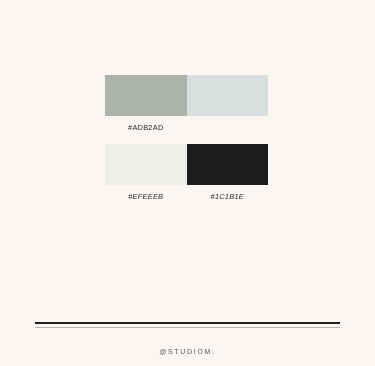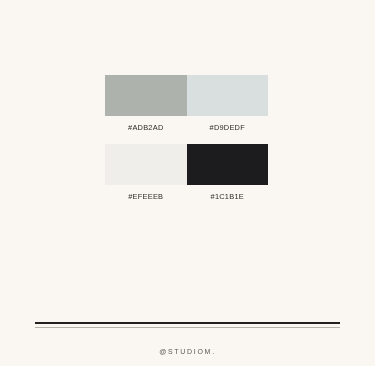--- a/index.html
+++ b/index.html
@@ -27,21 +27,21 @@
   .palette {
     position: absolute;
     left: 105px;
     top: 75px;
     width: 163px;
   }
 
   .palette-row {
     margin-bottom: 11px;
   }
-  .palette-row:last-child { margin-bottom: 16px; }
+  .palette-row:last-child { margin-bottom: 16px; font-style: italic; }
 
   .swatch-pair {
     display: flex;
     width: 163px;
     height: 41px;
   }
 
   .swatch {
     width: 50%;
     height: 100%;
@@ -107,21 +107,20 @@
 
   <div class="palette">
 
     <div class="palette-row">
       <div class="swatch-pair">
         <span class="swatch" style="background: rgb(173, 178, 173);"></span>
         <span class="swatch" style="background: rgb(217, 222, 223);"></span>
       </div>
       <div class="label-pair">
         <span class="swatch-label">#ADB2AD</span>
-        <span class="swatch-label">#D9DEDF</span>
       </div>
     </div>
 
 
     <div class="palette-row">
       <div class="swatch-pair">
         <span class="swatch" style="background: rgb(239, 238, 235);"></span>
         <span class="swatch" style="background: rgb(28, 27, 30);"></span>
       </div>
       <div class="label-pair">

